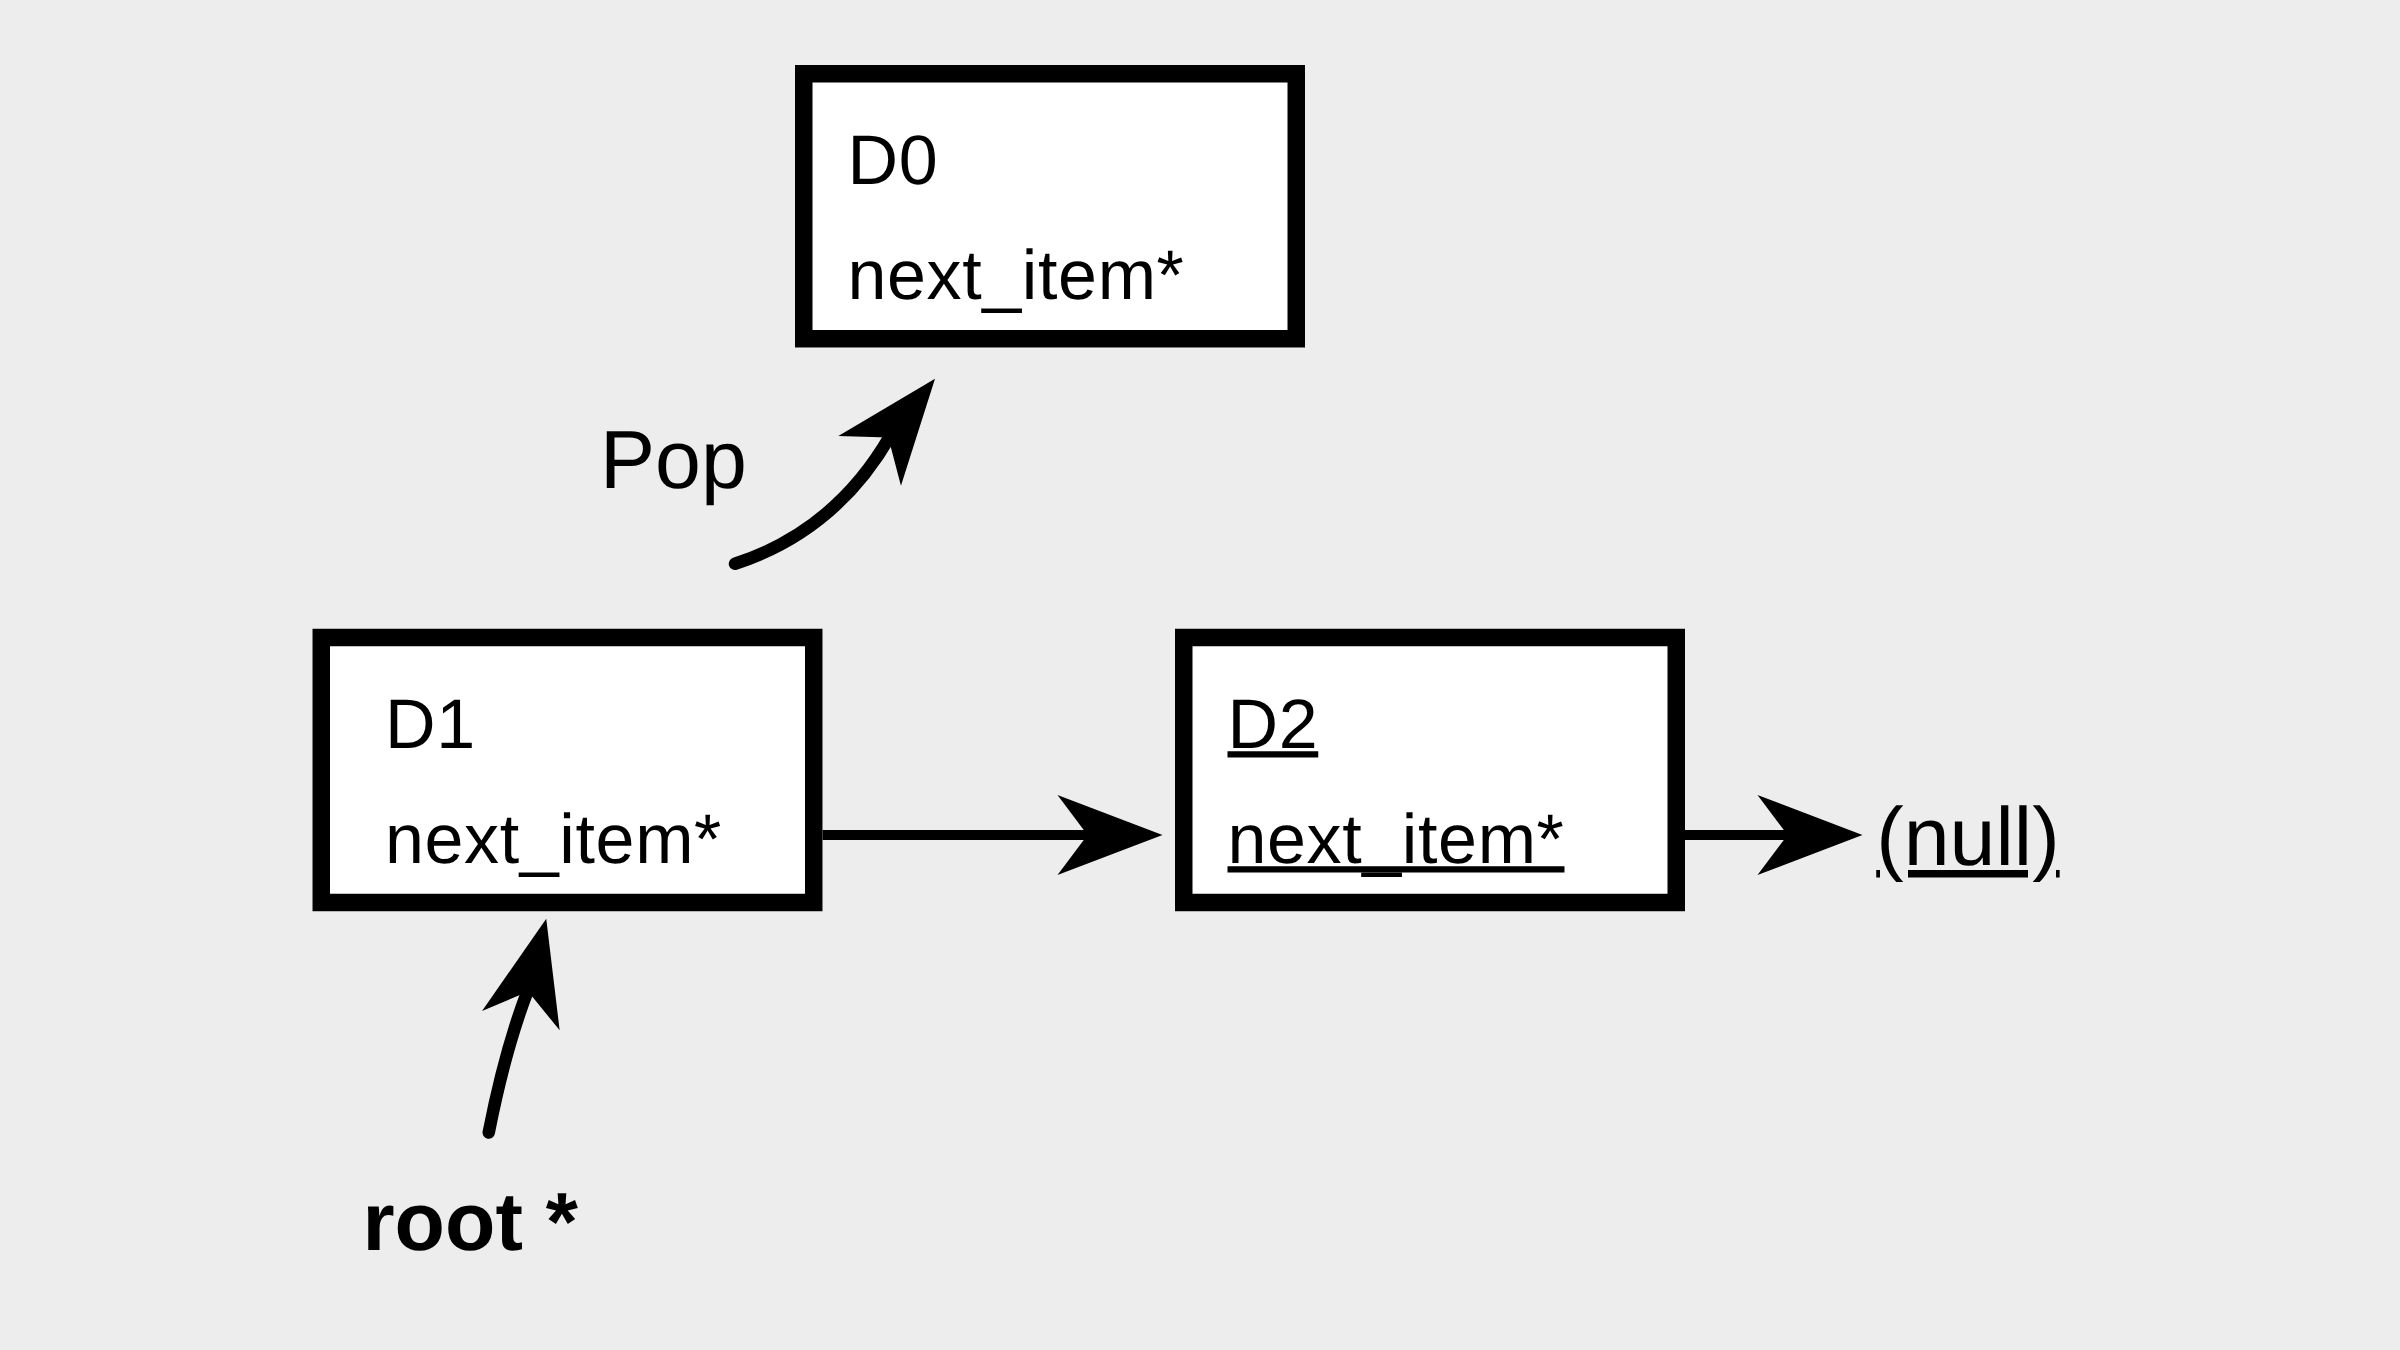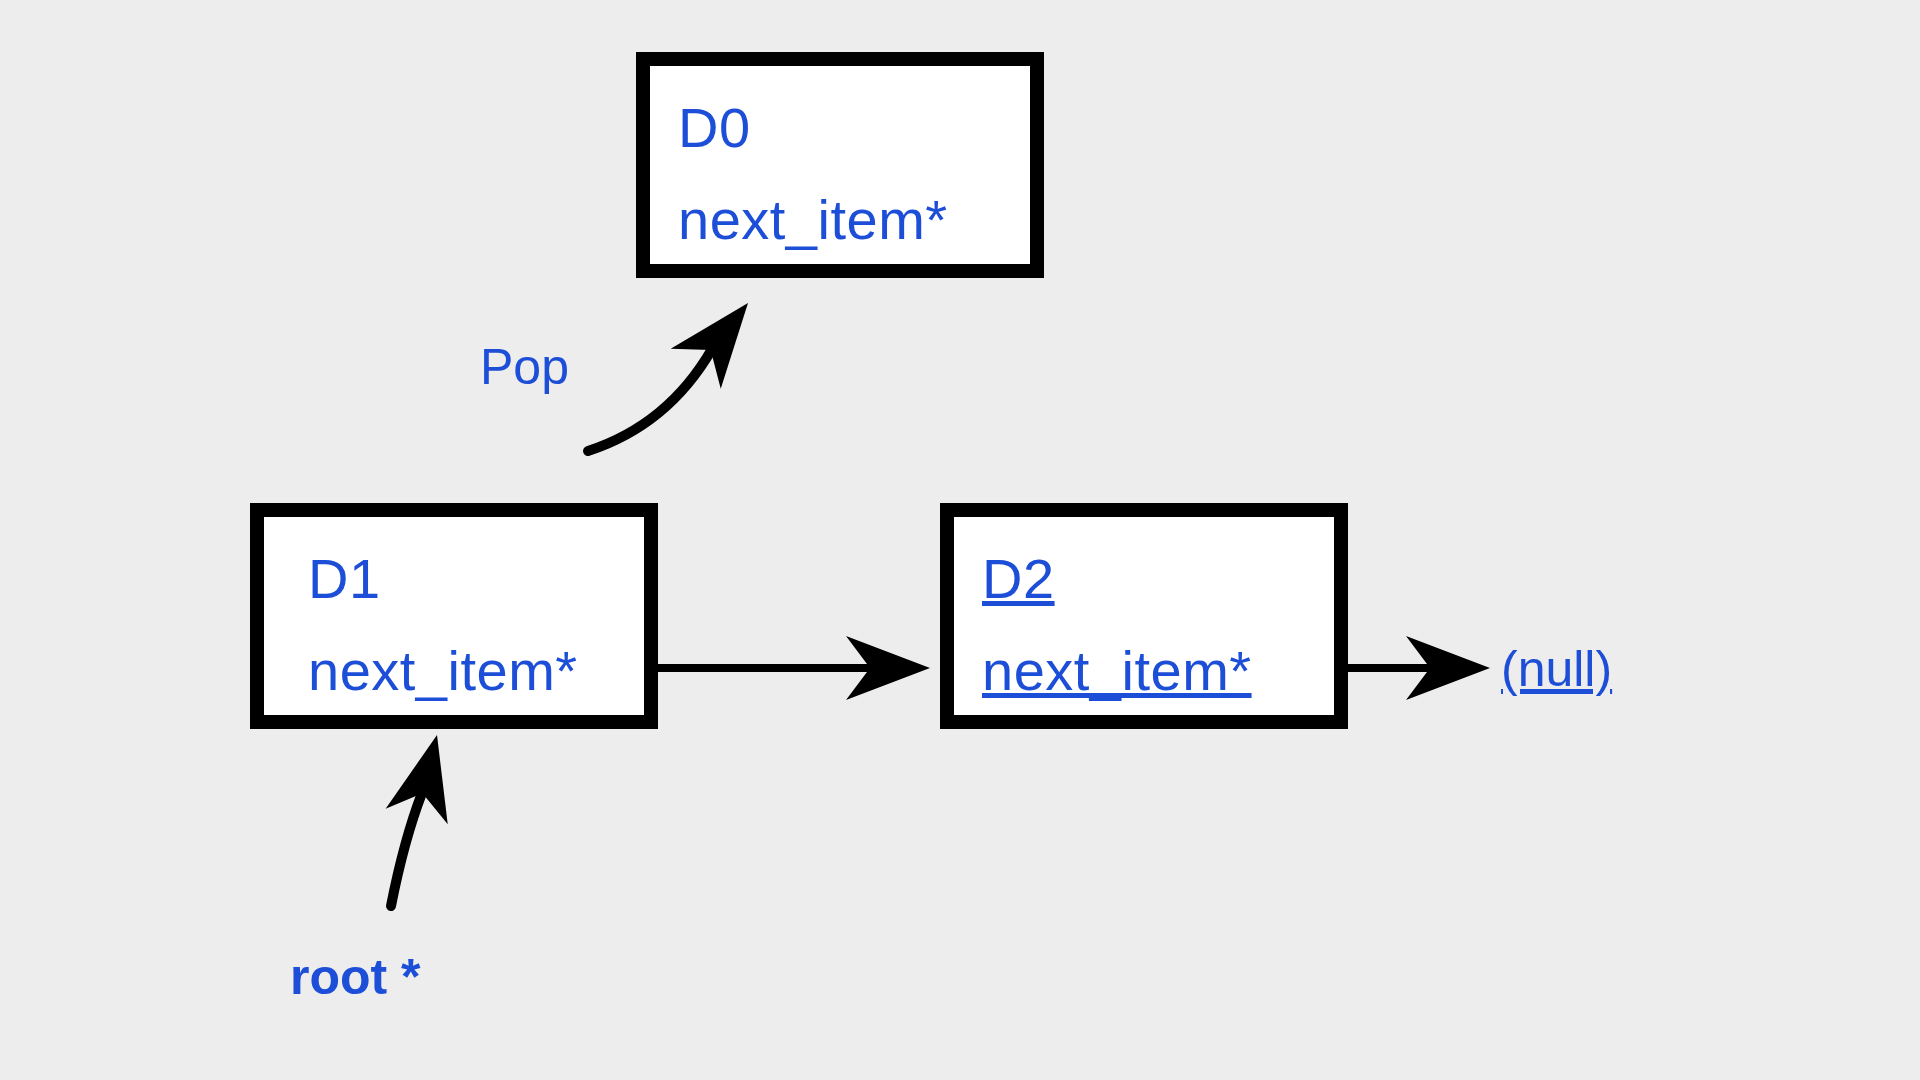--- a/index.html
+++ b/index.html
@@ -3,21 +3,21 @@
 <meta charset="utf-8">
 <style>
   html, body { margin: 0; padding: 0; }
   #canvas {
     position: relative;
     width: 1920px;
     height: 1080px;
     background: #ededed;
     overflow: hidden;
     font-family: "Liberation Sans", sans-serif;
-    color: #1d4ed8;
+    color: #000000;
   }
   .arrows {
     position: absolute;
     left: 0; top: 0;
     width: 1920px; height: 1080px;
   }
   .node {
     position: absolute;
     box-sizing: border-box;
     width: 408px;
@@ -30,21 +30,21 @@
     font-size: 56px;
     line-height: 92px;
     white-space: nowrap;
     letter-spacing: 0.5px;
   }
   #node-d0 { left: 636px; top: 52px; }
   #node-d1 { left: 250px; top: 503px; padding-left: 44px; }
   #node-d2 { left: 940px; top: 503px; text-decoration: underline; }
   .free-label {
     position: absolute;
-    font-size: 50px;
+    font-size: 66px;
     line-height: 66px;
     white-space: nowrap;
   }
   #pop-label  { left: 480px;  top: 334px; }
   #root-label { left: 290px;  top: 944px; font-weight: bold; }
   #null-label { left: 1501px; top: 636px; text-decoration: underline; }
   .stroke-line { stroke: #000000; fill: none; }
   .fill-head   { fill: #000000; stroke: none; }
 </style>
 </head>

